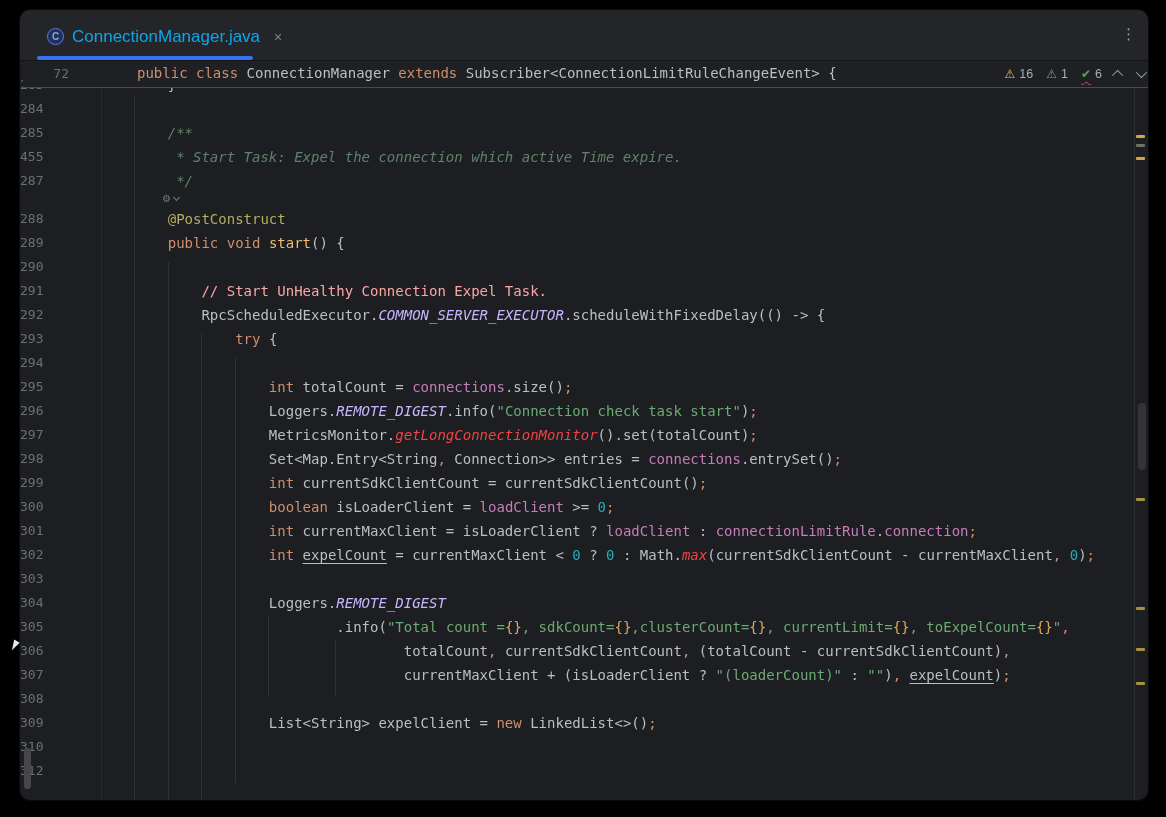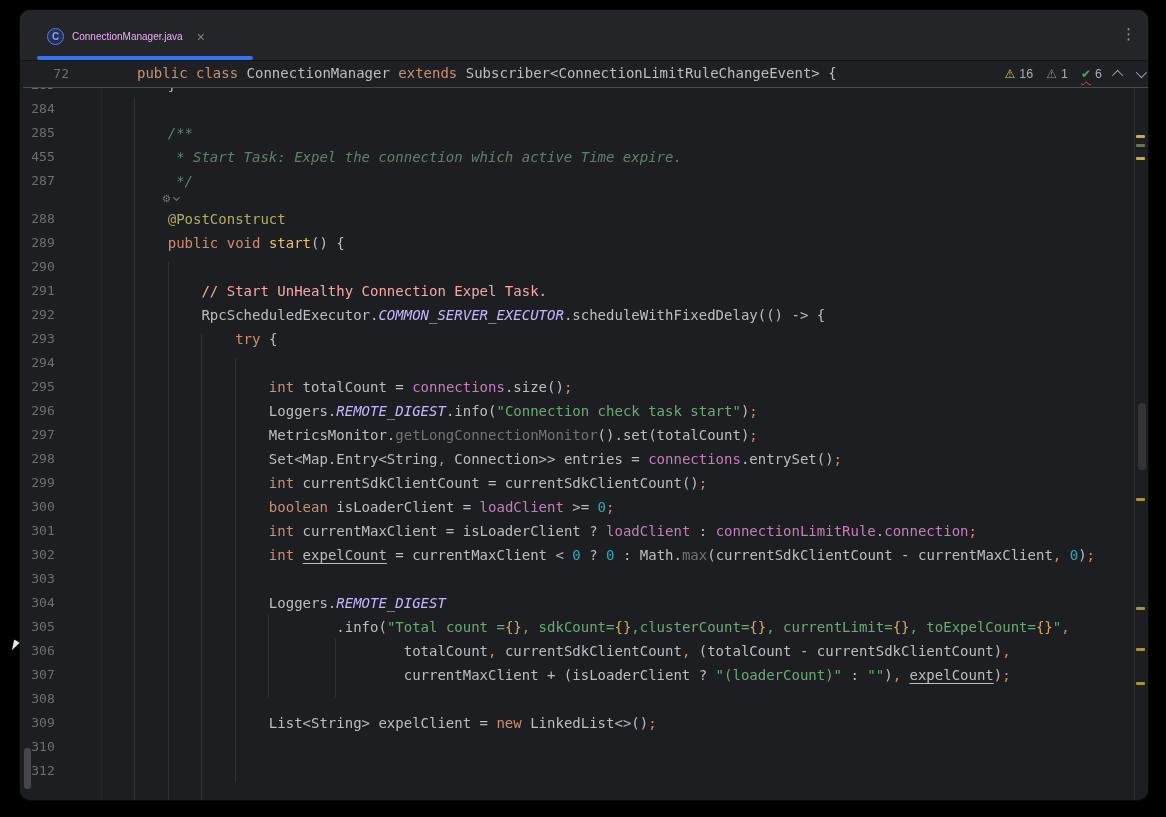--- a/index.html
+++ b/index.html
@@ -2,21 +2,21 @@
 <html><head>
 <meta charset="utf-8">
 <style>
   html,body{margin:0;padding:0;background:#000;width:1166px;height:817px;overflow:hidden;
     font-family:"Liberation Sans",sans-serif;}
   .window{position:absolute;left:20px;top:10px;width:1128px;height:790px;background:#1d1e21;
     border-radius:10px;overflow:hidden;box-shadow:0 0 0 1px rgba(255,255,255,0.04);}
   
   .tabbar{position:absolute;left:0;top:0;right:0;height:50px;background:#232529;border-bottom:1px solid #141518;z-index:6;}
   .tab{position:absolute;left:17px;top:7px;height:39px;display:flex;align-items:center;gap:8px;padding:0 10px;}
-  .tab-label{color:#f0abfc;font-size:10px;}
+  .tab-label{color:#0ea5e9;font-size:17px;}
   .class-icon{width:17px;height:17px;border-radius:50%;border:1.5px solid #5f7ce0;background:#233055;
     color:#8da4ee;font-size:10px;font-weight:bold;display:flex;align-items:center;justify-content:center;box-sizing:border-box;}
   .tab-close{color:#7e838c;font-size:14px;line-height:14px;margin-left:6px;cursor:default;}
   .tab-underline{position:absolute;left:17px;top:46px;width:216px;height:4px;background:#3574F0;border-radius:2px;}
   .kebab{position:absolute;right:12px;top:16px;color:#9ca1a8;font-size:15px;line-height:15px;}
   
   .sticky{position:absolute;left:3px;top:50px;right:0;height:27px;background:#1e2024;border-bottom:1px solid #b91c1c;z-index:5;}
   .sticky .ln{position:absolute;left:0;top:0;width:46px;text-align:right;color:#6b7077;
     font:13px "DejaVu Sans Mono",monospace;line-height:27px;}
   .sticky .ct{position:absolute;left:114px;top:0;font:14px "DejaVu Sans Mono",monospace;line-height:27px;white-space:pre;}
@@ -25,30 +25,30 @@
   .insp-item{display:flex;align-items:center;gap:4px;font-size:12.5px;color:#a8adb5;}
   .warn-icon{color:#f2c55c;font-size:12px;}
   .weak-icon{color:#9a9a7e;font-size:12px;}
   .check-icon{color:#58a55c;font-size:12px;text-decoration:underline wavy #c75450 1px;text-underline-offset:3px;}
   .chev{display:inline-block;width:7px;height:7px;border-left:1.6px solid #9da2aa;border-top:1.6px solid #9da2aa;}
   .chev.up{transform:rotate(45deg) translateY(2px);}
   .chev.down{transform:rotate(225deg) translateY(2px);}
   
   .code-rows{position:absolute;left:0;top:63px;right:14px;z-index:2;}
   .code-row{height:24px;position:relative;}
-  .code-row .ln{position:absolute;left:0;width:46px;text-align:center;color:#6b7077;
+  .code-row .ln{position:absolute;left:0;width:46px;text-align:left;color:#6b7077;
     font:13px "DejaVu Sans Mono",monospace;line-height:24px;}
   .code-row .ct{position:absolute;left:114px;font:14px "DejaVu Sans Mono",monospace;line-height:24px;white-space:pre;}
   .inlay-row{height:14px;position:relative;}
   .inlay-ic{position:absolute;left:142px;top:-1px;color:#767b83;font-size:10px;line-height:14px;}
   .inlay-chev{display:inline-block;width:4px;height:4px;border-left:1.3px solid #767b83;border-top:1.3px solid #767b83;
     transform:rotate(225deg);margin-left:3px;vertical-align:2px;}
   
   .tok-t{color:#bcbec4}.tok-k{color:#cf8e6d}.tok-s{color:#6aab73}.tok-n{color:#2aacb8}
-  .tok-f{color:#c77dbb}.tok-sf{color:#c4b5fd;font-style:italic}.tok-sm{color:#737373;}
+  .tok-f{color:#c77dbb}.tok-sf{color:#c4b5fd;font-style:italic}.tok-sm{color:#ef4444;font-style:italic}
   .tok-d{color:#5f826b;font-style:italic}.tok-c{color:#fca5a5}.tok-a{color:#b3ae60}
   .tok-m{color:#f1bf6b}.tok-p{color:#cf8e6d}.tok-ph{color:#e0a85c}
   .tok-u{color:#bcbec4;text-decoration:underline;text-underline-offset:3px;text-decoration-thickness:1px;}
   
   .vline{position:absolute;width:1px;background:#2e3136;z-index:1;}
   .gutterline{position:absolute;width:1px;background:#26282c;z-index:1;}
   
   .stripe-border{position:absolute;right:13px;top:50px;bottom:0;width:1px;background:#2c2e33;z-index:3;}
   .stripe-mark{position:absolute;right:3px;width:9px;height:3px;border-radius:1px;z-index:4;}
   .scroll-thumb{position:absolute;right:2px;top:393px;width:8px;height:67px;border-radius:4px;

